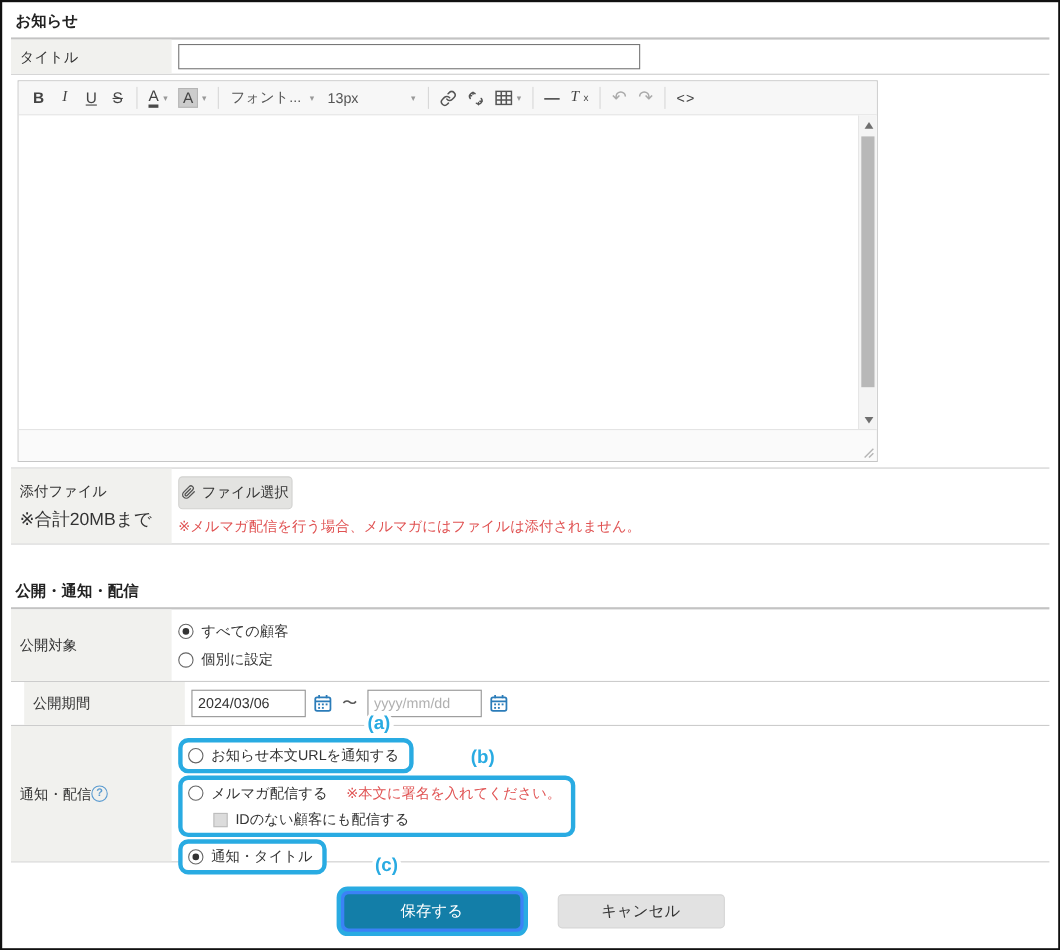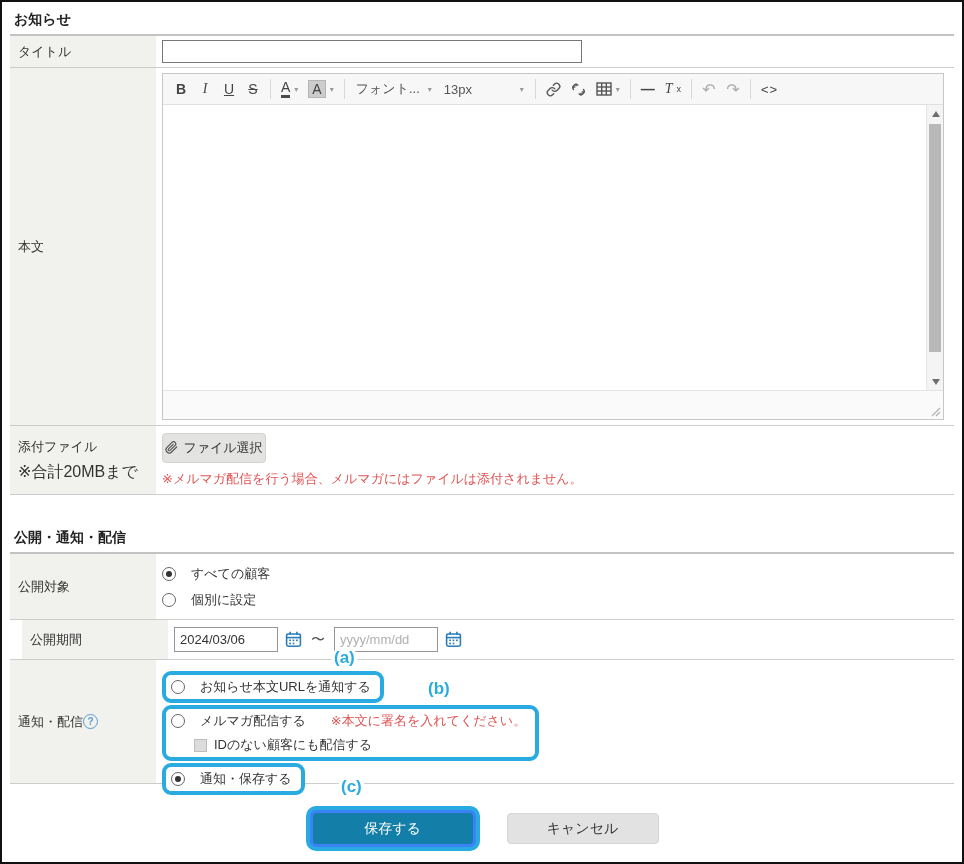--- a/index.html
+++ b/index.html
@@ -111,21 +111,21 @@
   .file-btn {
     width: 104px; height: 30px;
     background: #e3e3e1; border: 1px solid #d2d2d0; border-radius: 4px;
     display: flex; align-items: center; justify-content: center; gap: 5px;
     font-size: 13px; color: #333; cursor: pointer;
   }
   .warn-text { color: #e05252; margin-top: 7px; }
 
   
   .row-target { height: 66px; }
-  .radio-line { display: flex; align-items: center; gap: 15px; height: 26px; cursor: pointer; }
+  .radio-line { display: flex; align-items: center; gap: 7px; height: 26px; cursor: pointer; }
   .radio {
     width: 14px; height: 14px; flex: 0 0 14px; border: 1px solid #666;
     border-radius: 50%; background: #fff; position: relative;
   }
   .radio.checked::after {
     content: ""; position: absolute; left: 3px; top: 3px; right: 3px; bottom: 3px;
     background: #333; border-radius: 50%;
   }
   .checkbox {
     width: 13px; height: 13px; flex: 0 0 13px;
@@ -194,21 +194,20 @@
   <div class="formtable">
 
     <div class="frow row-title">
       <div class="flabel">タイトル</div>
       <div class="fcontent">
         <input class="title-input" type="text" value="" style="">
       </div>
     </div>
 
     <div class="frow row-body">
-      <div class="flabel">本文</div>
       <div class="fcontent">
         <div class="editor">
           <div class="tb">
             <span class="tb-btn b">B</span>
             <span class="tb-btn i">I</span>
             <span class="tb-btn u">U</span>
             <span class="tb-btn s">S</span>
             <span class="tb-sep"></span>
             <span class="tb-btn">
               <span class="acolor">A</span>
@@ -390,21 +389,21 @@
           </div>
           <div class="sub-check-line">
             <span class="checkbox"></span>
             <span>IDのない顧客にも配信する</span>
           </div>
         </div>
 
         <div class="hl-box">
           <div class="radio-line">
             <span class="radio checked"></span>
-            <span>通知・保存する</span>
+            <span>通知・タイトル</span>
           </div>
         </div>
 
       </div>
     </div>
   </div>
 
   <div class="actions">
     <span class="save-ring">
       <button class="save-btn">保存する</button>

